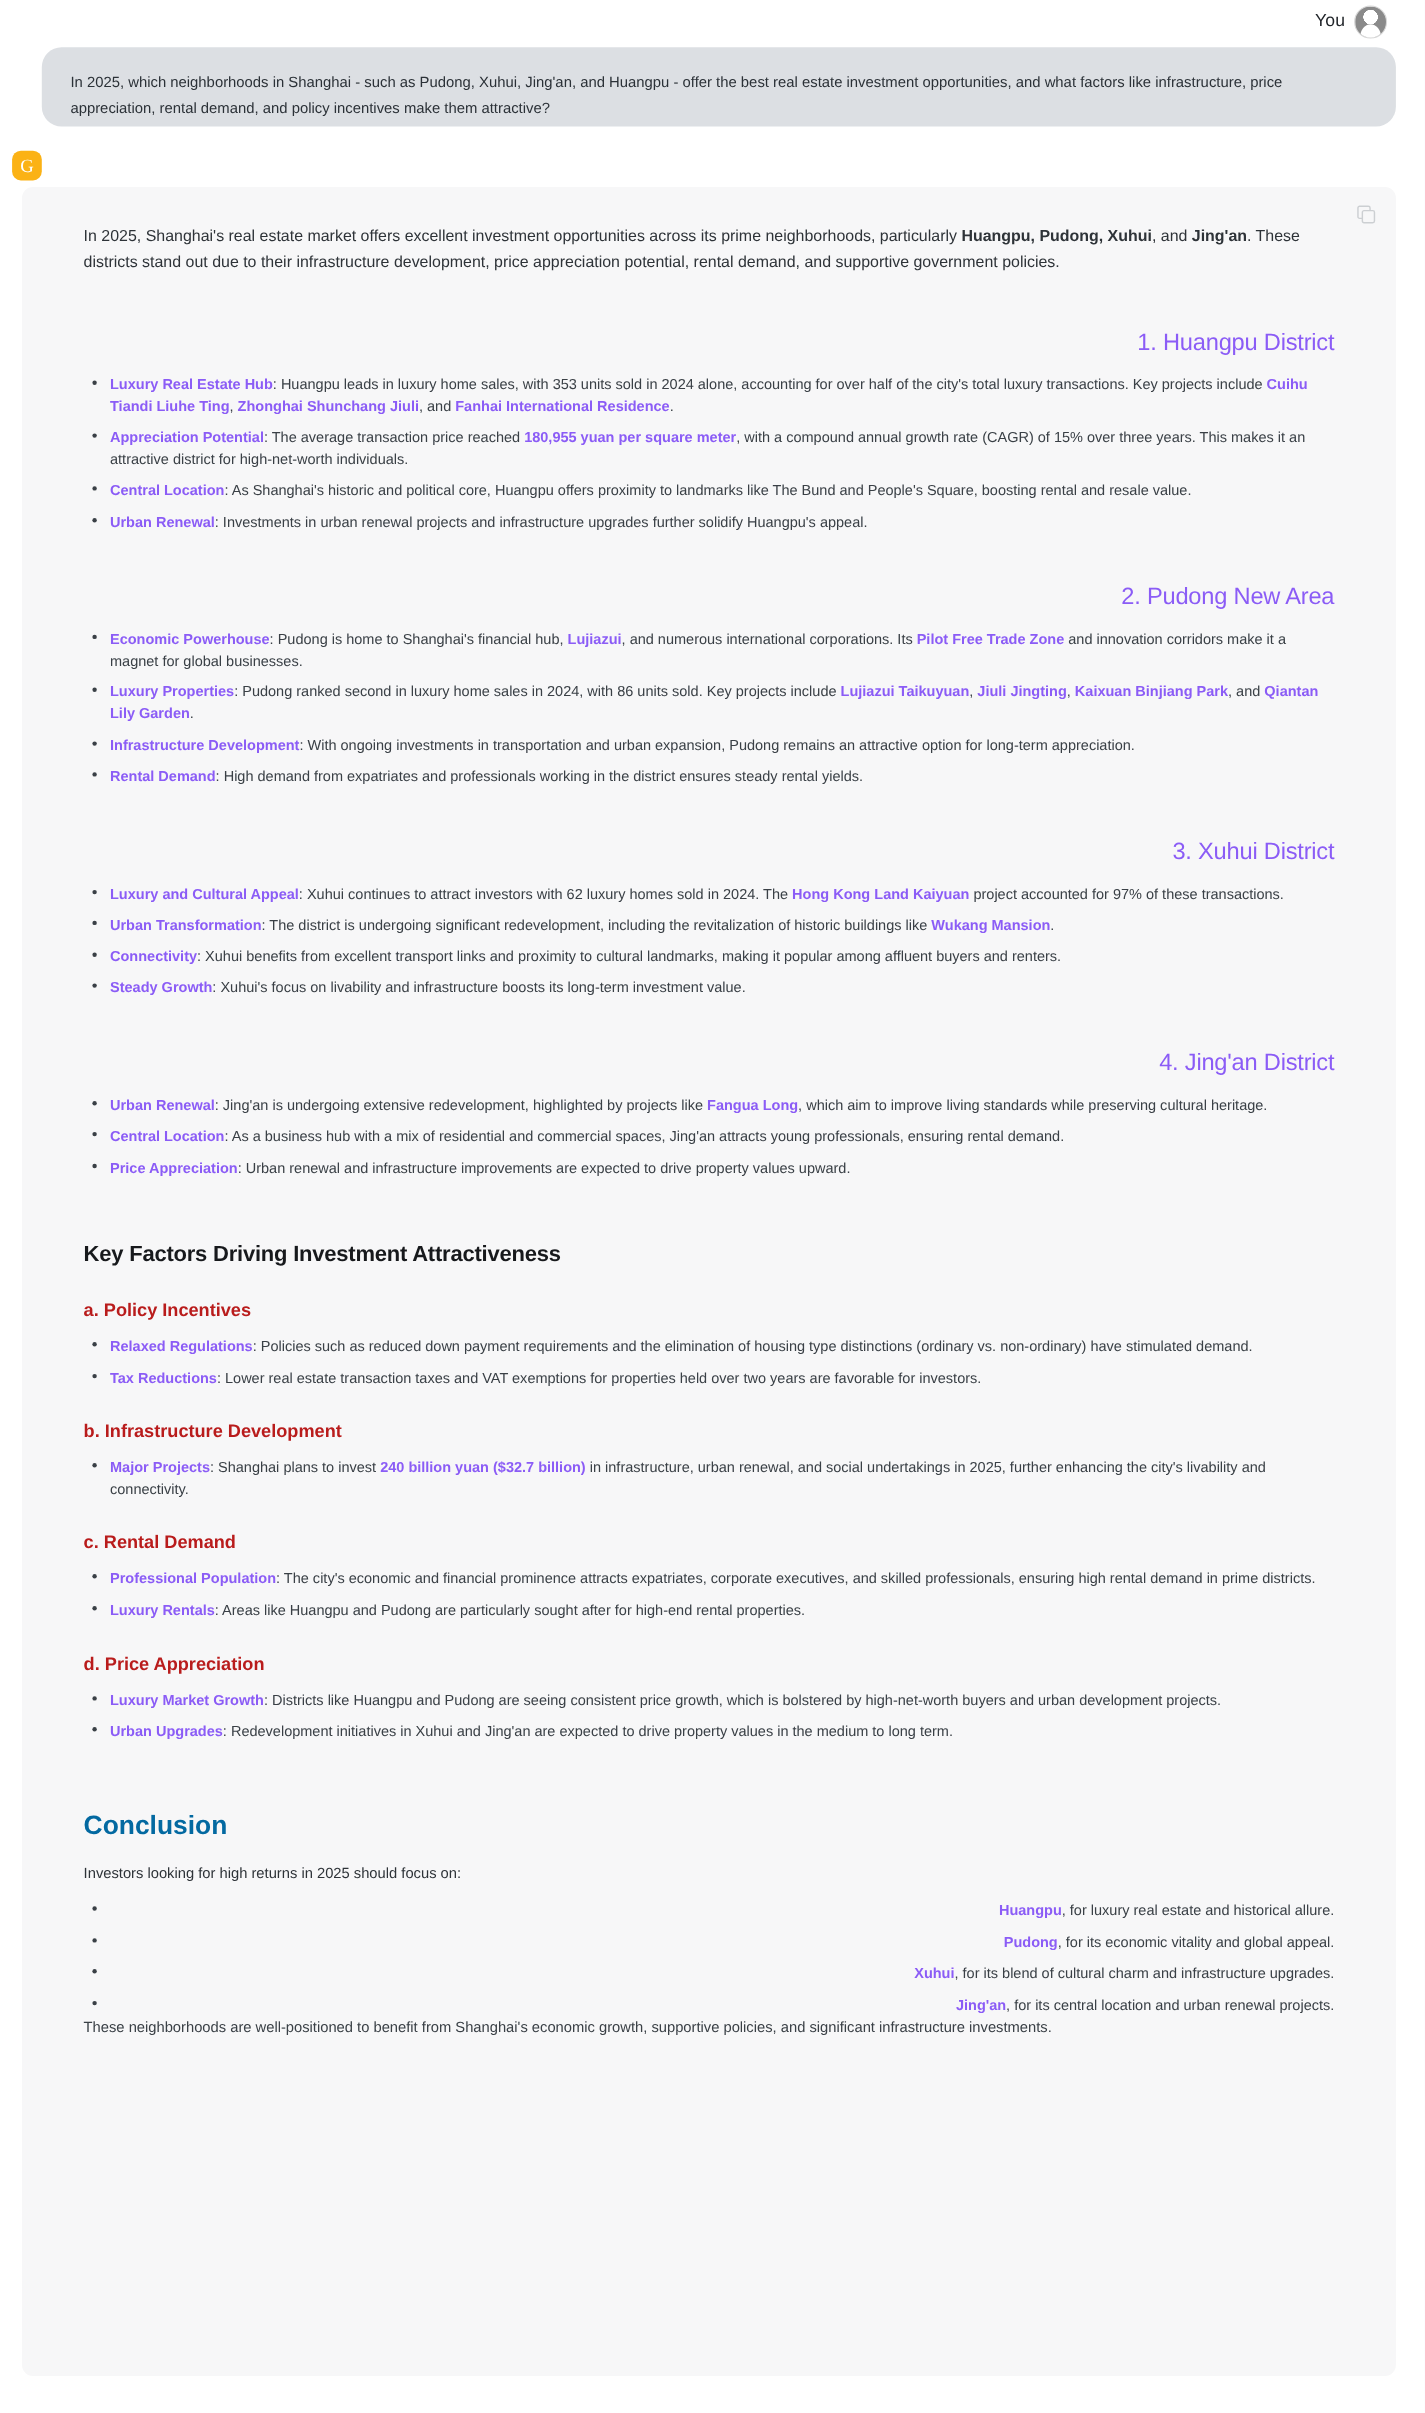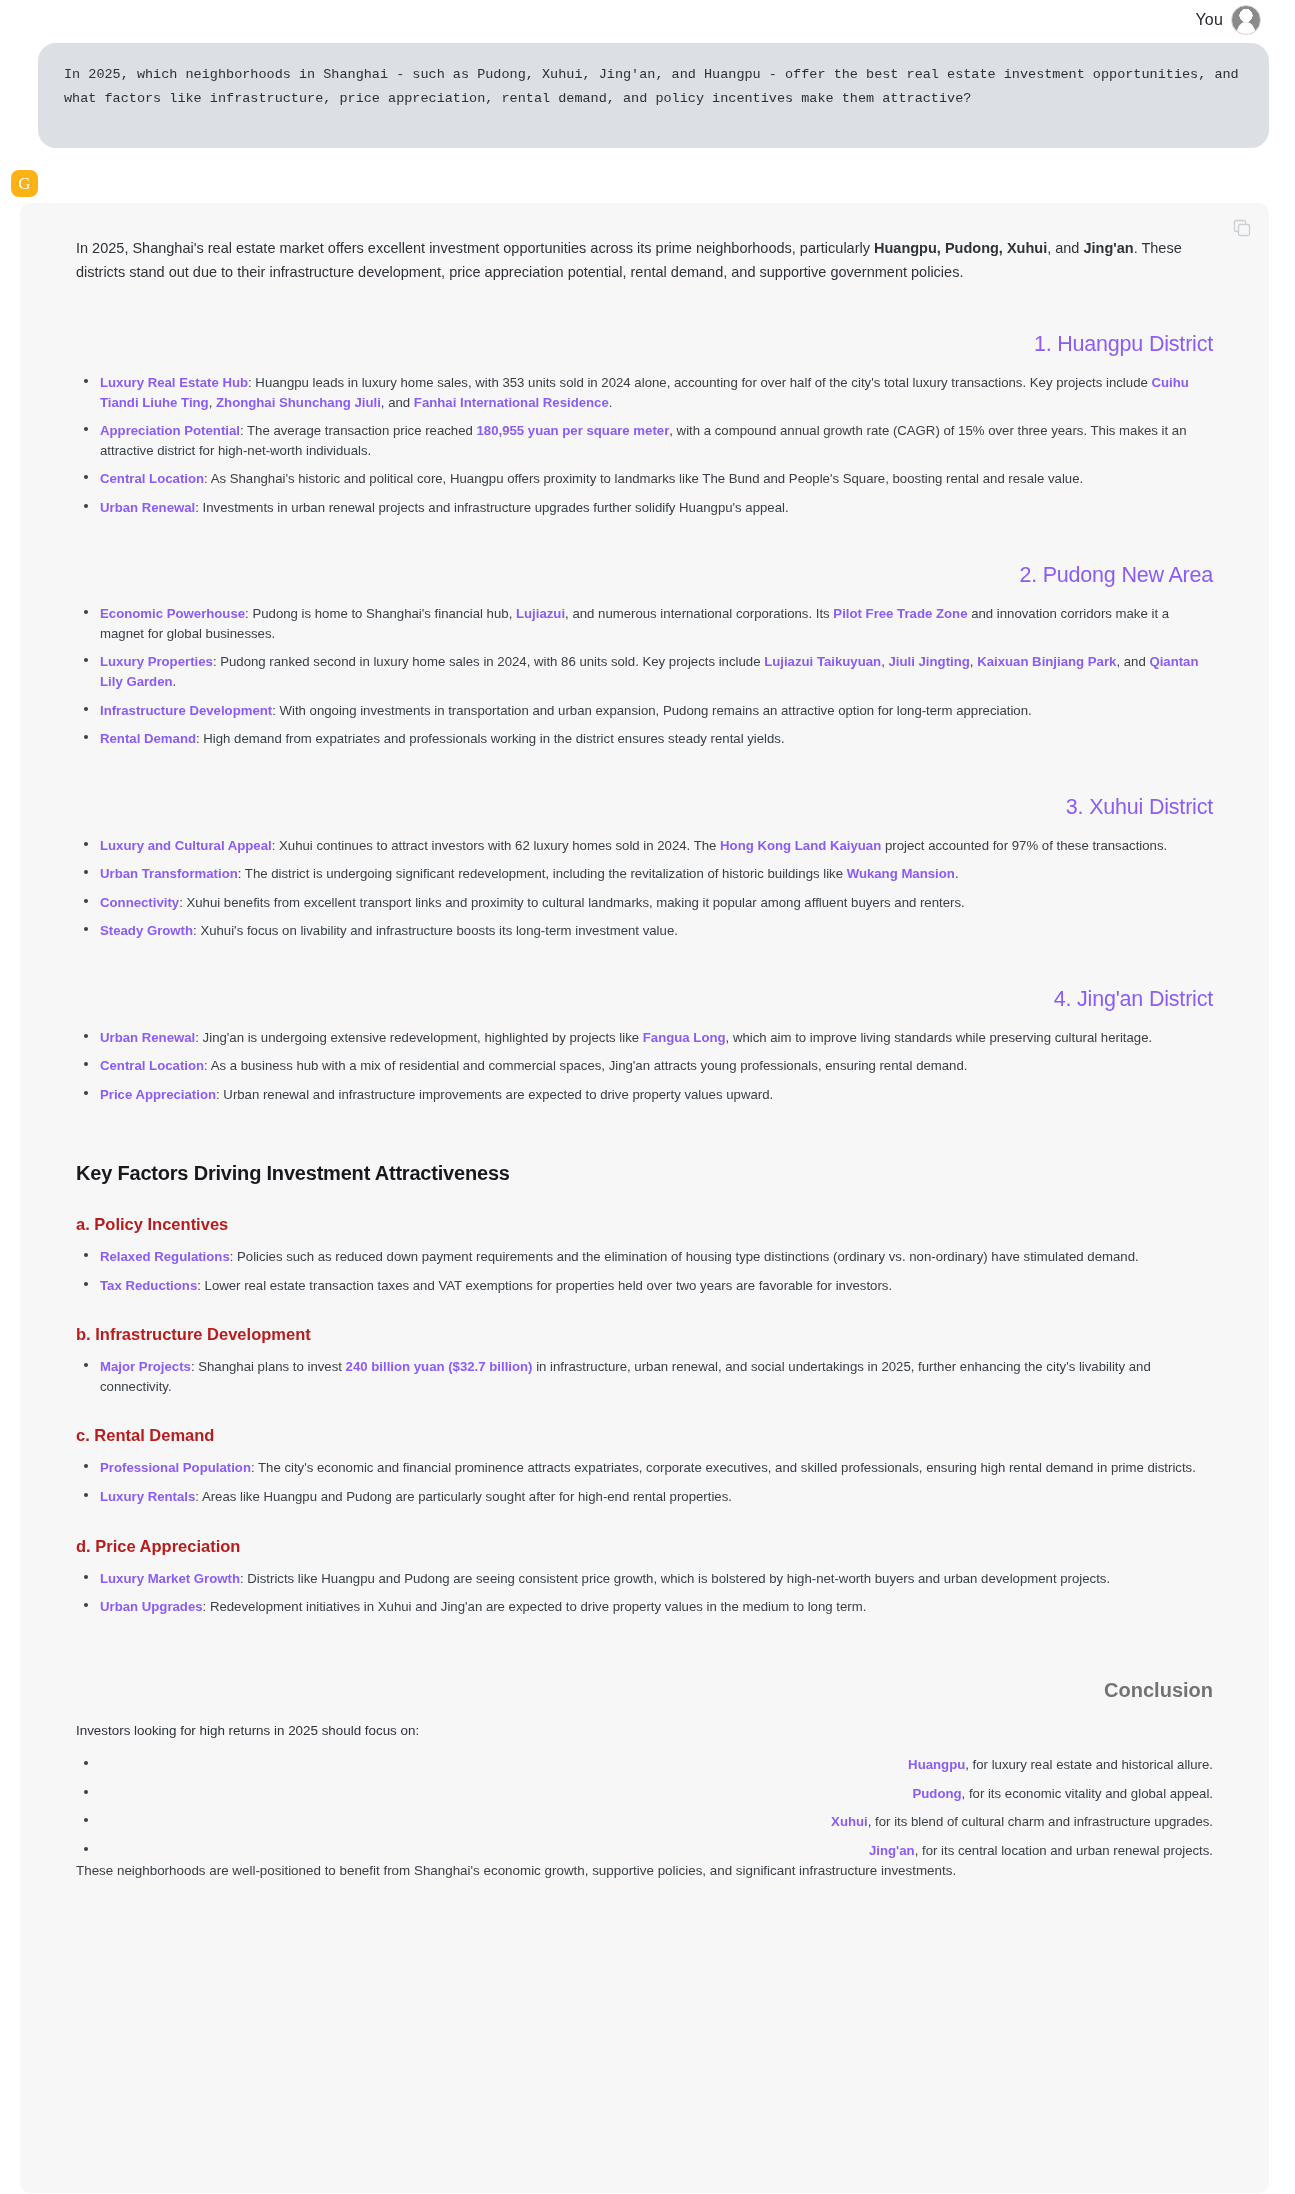--- a/index.html
+++ b/index.html
@@ -48,23 +48,22 @@
     transform: translateX(-50%);
     width: 19px; height: 17px;
     border-radius: 50% 50% 0 0 / 70% 70% 0 0;
     background: #ffffff;
   }
 
   .user-bubble {
     margin: 3px 0 0 12px;
     background: #dcdfe3;
     border-radius: 18px;
-    padding: 20px 26px 38px 26px;
+    padding: 20px 26px 5px 26px;
     max-width: 1258px;
-    font-family: Liberation Mono, monospace;
   }
   .user-bubble p {
     margin: 0;
     font-size: 13.5px;
     line-height: 1.75;
     color: #2b3137;
   }
 
   
   .assistant-turn {
@@ -130,25 +129,24 @@
     color: #17191c;
     margin: 58px 0 20px 0;
   }
   h3.sub {
     font-size: 16.5px;
     font-weight: 700;
     color: #b91c1c;
     margin: 30px 0 13px 0;
   }
   h2.concl {
-    font-size: 20px;
+    font-size: 24px;
     font-weight: 700;
-    color: #737373;
+    color: #0369a1;
     margin: 62px 0 18px 0;
-    text-align: right;
   }
 
   ul.bullets {
     margin: 0;
     padding: 0 0 0 21px;
     list-style: none;
   }
   ul.bullets > li {
     position: relative;
     font-size: 13.2px;

